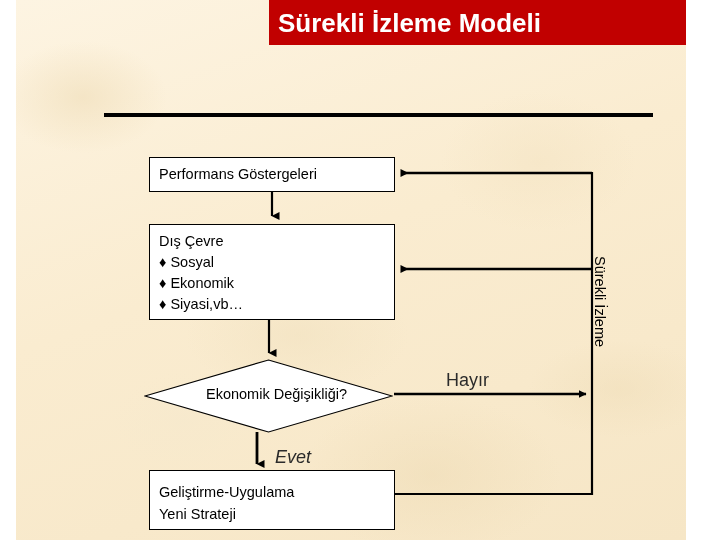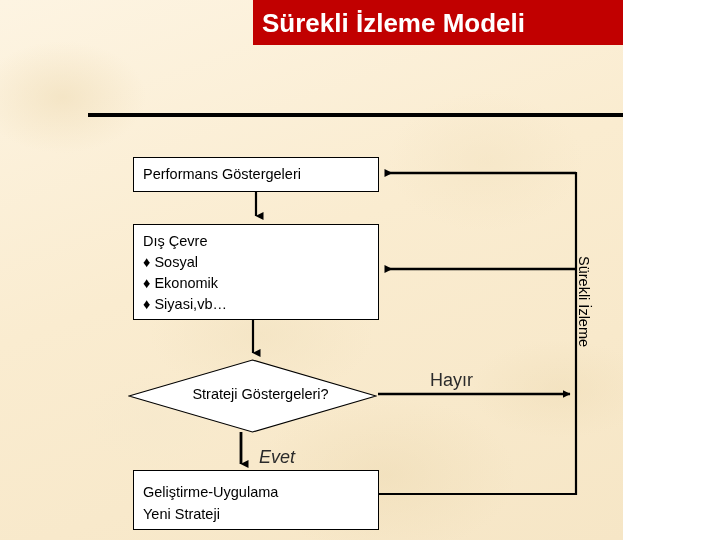--- a/index.html
+++ b/index.html
@@ -7,32 +7,33 @@
     padding: 0;
   }
   body {
     width: 720px;
     height: 540px;
     overflow: hidden;
     font-family: "Liberation Sans", sans-serif;
   }
   #slide {
     position: relative;
-    width: 623px;
+    width: 670px;
     height: 540px;
     background-color: #fbefd7;
     background-image:
       radial-gradient(ellipse 120px 80px at 10% 18%, rgba(238,219,180,0.55), rgba(238,219,180,0) 70%),
       radial-gradient(ellipse 160px 90px at 42% 62%, rgba(240,224,189,0.5), rgba(240,224,189,0) 70%),
       radial-gradient(ellipse 140px 100px at 78% 30%, rgba(243,227,194,0.5), rgba(243,227,194,0) 70%),
       radial-gradient(ellipse 180px 110px at 62% 88%, rgba(236,217,177,0.45), rgba(236,217,177,0) 72%),
       radial-gradient(ellipse 100px 70px at 25% 78%, rgba(246,233,205,0.6), rgba(246,233,205,0) 70%),
       radial-gradient(ellipse 130px 70px at 90% 72%, rgba(238,220,182,0.45), rgba(238,220,182,0) 70%),
       linear-gradient(160deg, #fdf4e2 0%, #faecd0 45%, #f6e6c6 100%);
     overflow: hidden;
+    margin-left: 16px;
   }
 
   
   #title-bar {
     position: absolute;
     left: 253px;
     top: 0px;
     width: 467px;
     height: 45px;
     background: #c10000;
@@ -220,21 +221,21 @@
     <div class="box-line">Dış Çevre</div>
     <div class="box-line">♦ Sosyal</div>
     <div class="box-line">♦ Ekonomik</div>
     <div class="box-line">♦ Siyasi,vb…</div>
   </div>
 
   <div id="decision-diamond">
     <svg width="249" height="74" viewBox="0 0 249 74">
       <polygon points="124.5,1 248,37 124.5,73 1,37" fill="#ffffff" stroke="#000000" stroke-width="1.2"></polygon>
     </svg>
-    <div id="decision-label">Strateji Göstergeleri?</div>
+    <div id="decision-label">Ekonomik Değişikliği?</div>
   </div>
 
   <div class="flow-box" id="box-newstrategy">
     <div class="box-line">Geliştirme-Uygulama</div>
     <div class="box-line">Yeni Strateji</div>
   </div>
 
   <div class="edge-label" id="label-hayir">Hayır</div>
   <div class="edge-label" id="label-evet">Evet</div>
 

